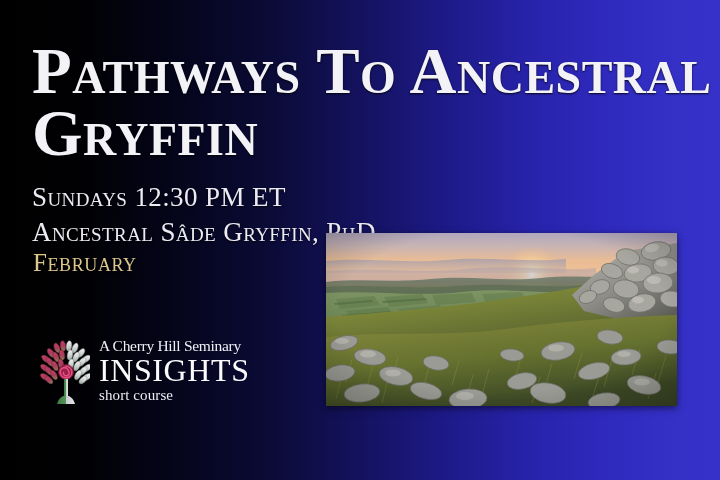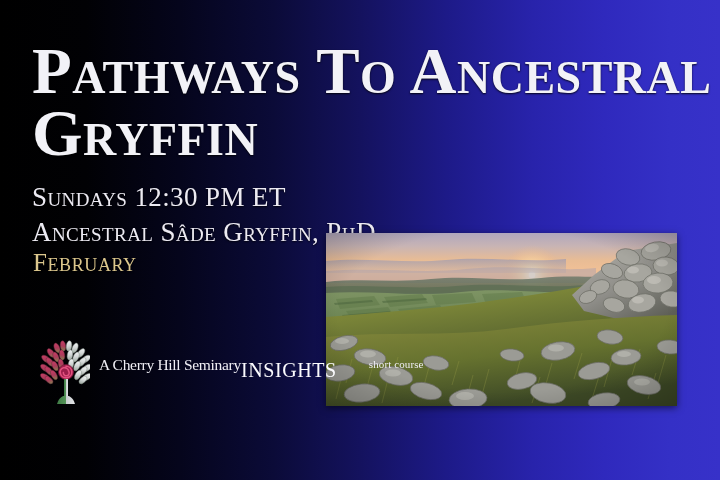--- a/index.html
+++ b/index.html
@@ -86,45 +86,44 @@
   
   #logo-block {
     position:absolute;
     left:38px; top:334px;
     display:flex;
     align-items:center;
     gap:9px;
   }
   #logo-mark { width:52px; height:72px; flex:0 0 auto; }
   #logo-mark svg { display:block; width:100%; height:100%; }
-  #logo-text { display:flex; flex-direction:row; justify-content:center; }
+  #logo-text { display:flex; flex-direction:column; justify-content:center; }
   #org-name {
     font-family:"Liberation Serif", serif;
     font-size:15.5px;
     line-height:19px;
     letter-spacing:-0.3px;
     color:#f0eff5;
     white-space:nowrap;
   }
   #brand-name {
     font-family:"Liberation Serif", serif;
-    font-size:20px;
+    font-size:32px;
     line-height:31px;
     letter-spacing:0.6px;
     color:#fbfbfe;
     white-space:nowrap;
   }
   #course-type {
     font-family:"Liberation Serif", serif;
-    font-size:11px;
+    font-size:15px;
     line-height:19px;
     letter-spacing:0.1px;
     color:#eeedf4;
     white-space:nowrap;
-    margin-left:32px;
   }
 </style>
 </head>
 <body>
 
 <div id="slide">
 
   <div id="title-block">
     <div class="title-line">Pathways To Ancestral</div>
     <div class="title-line">Gryffin</div>

